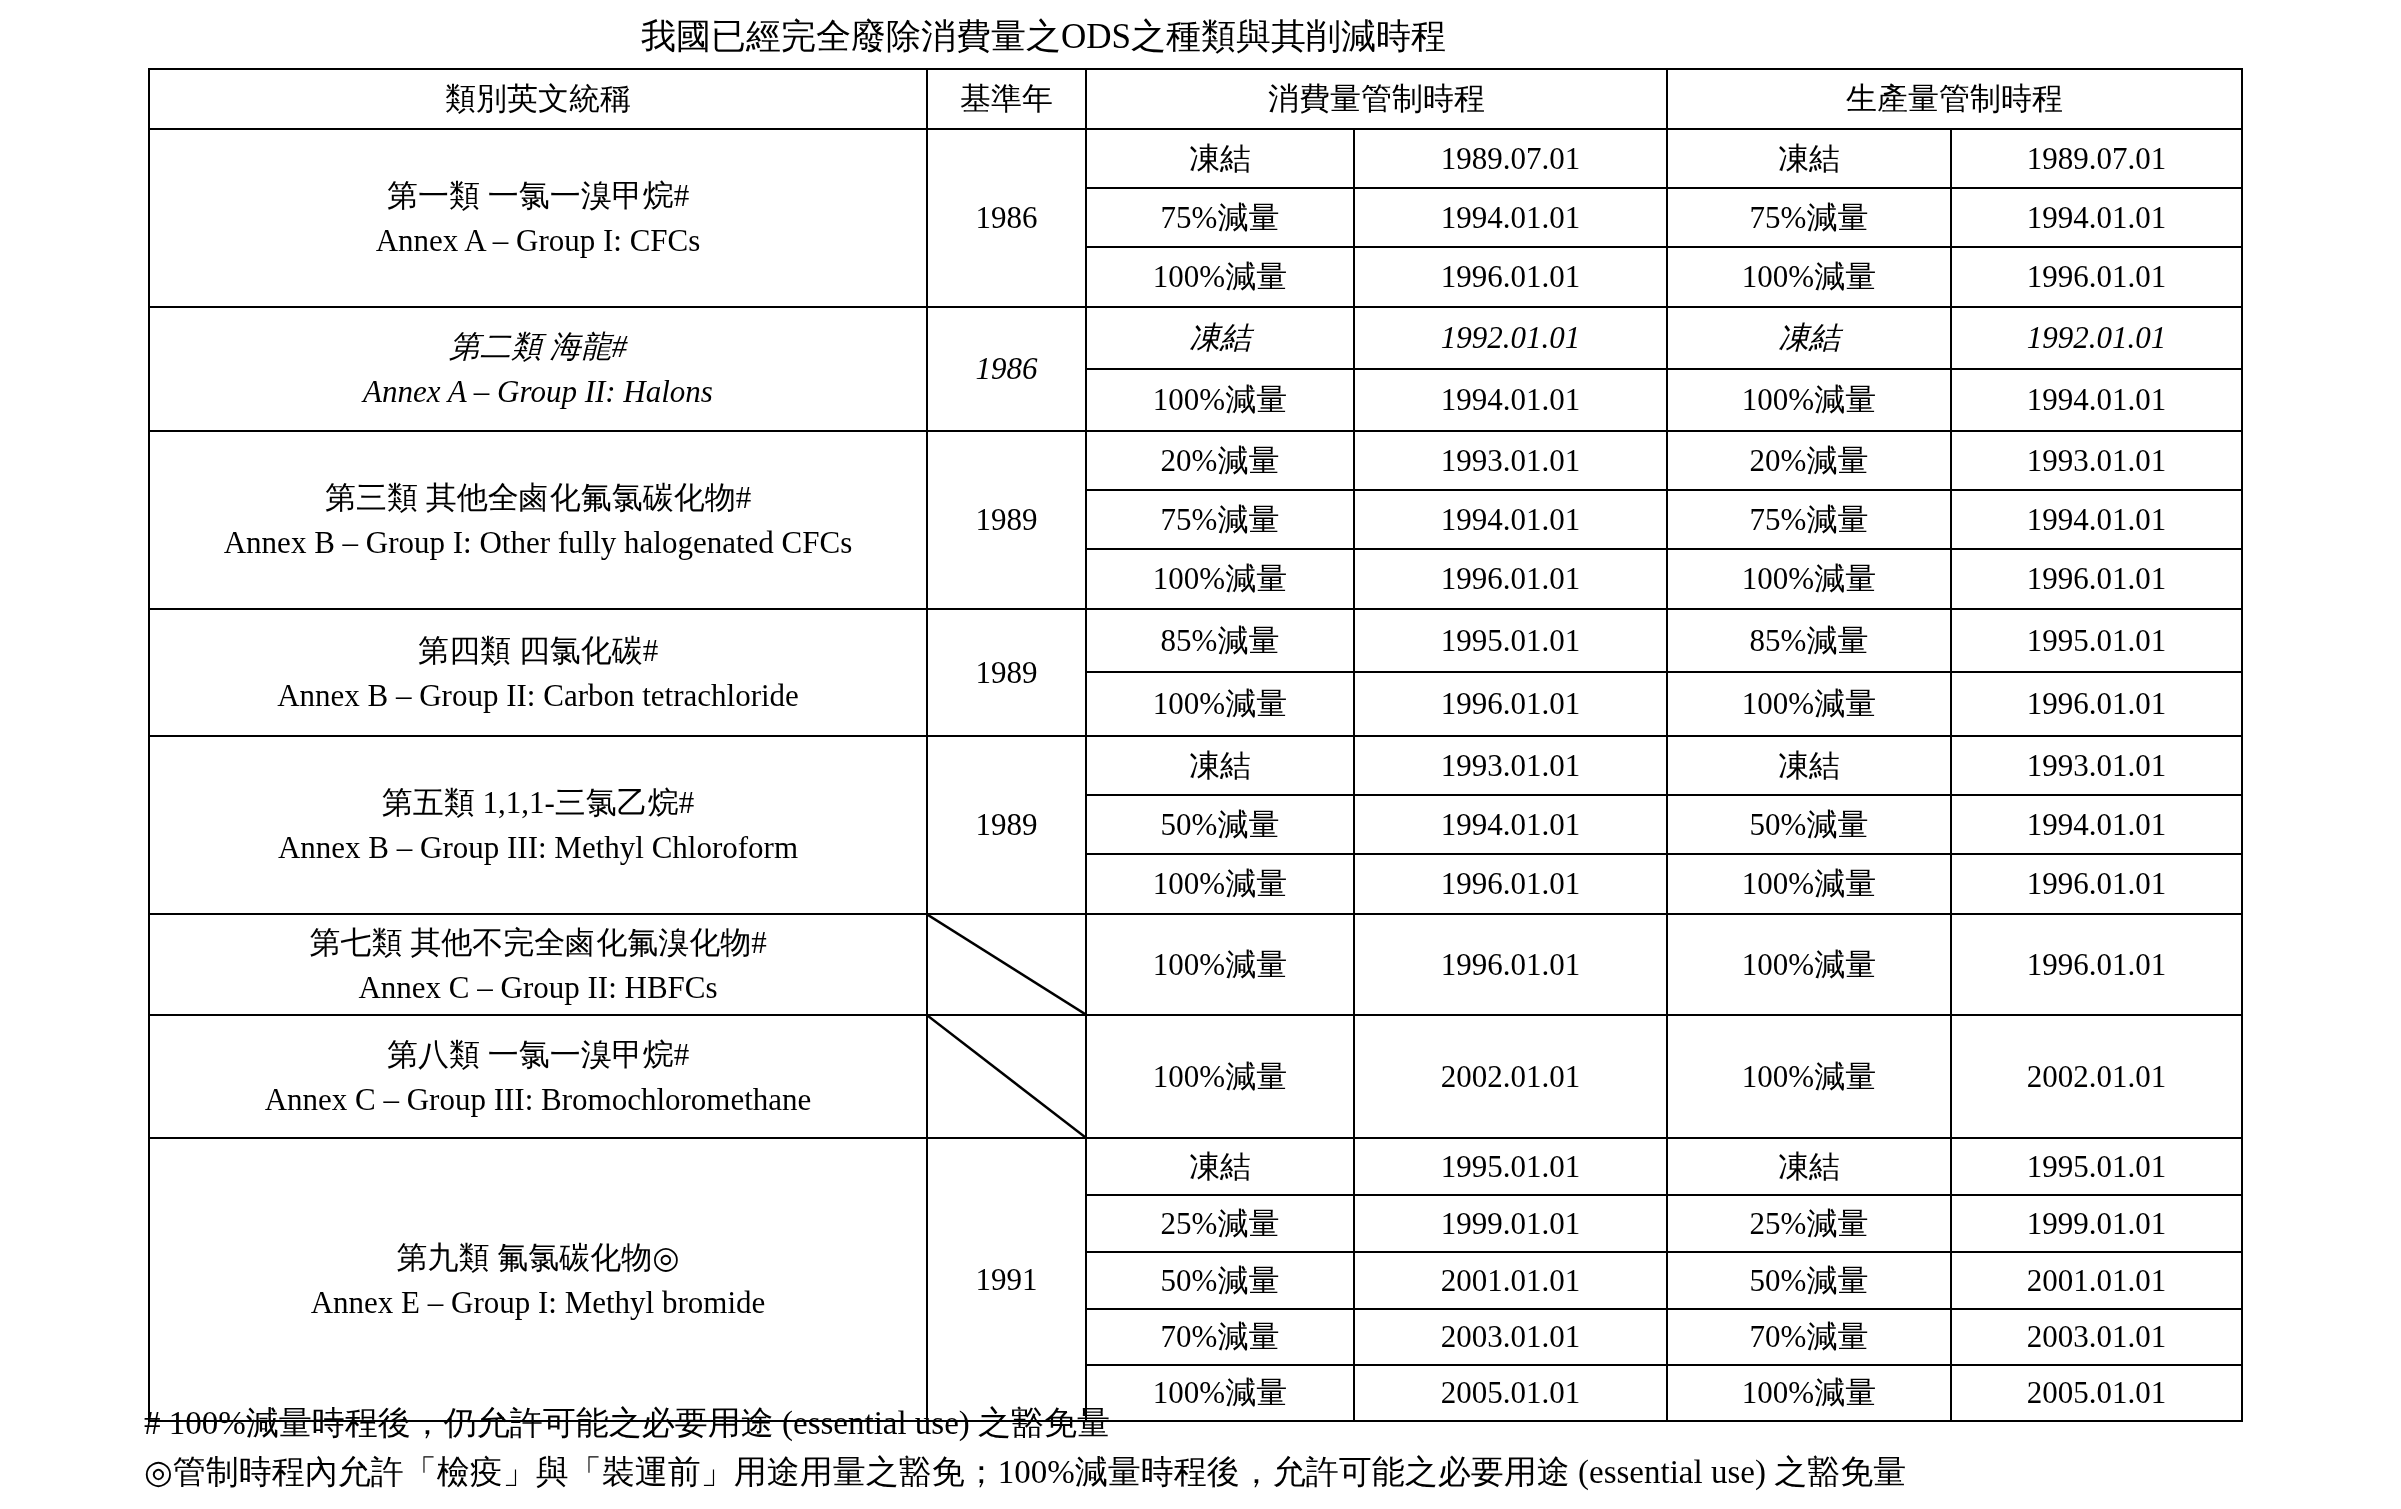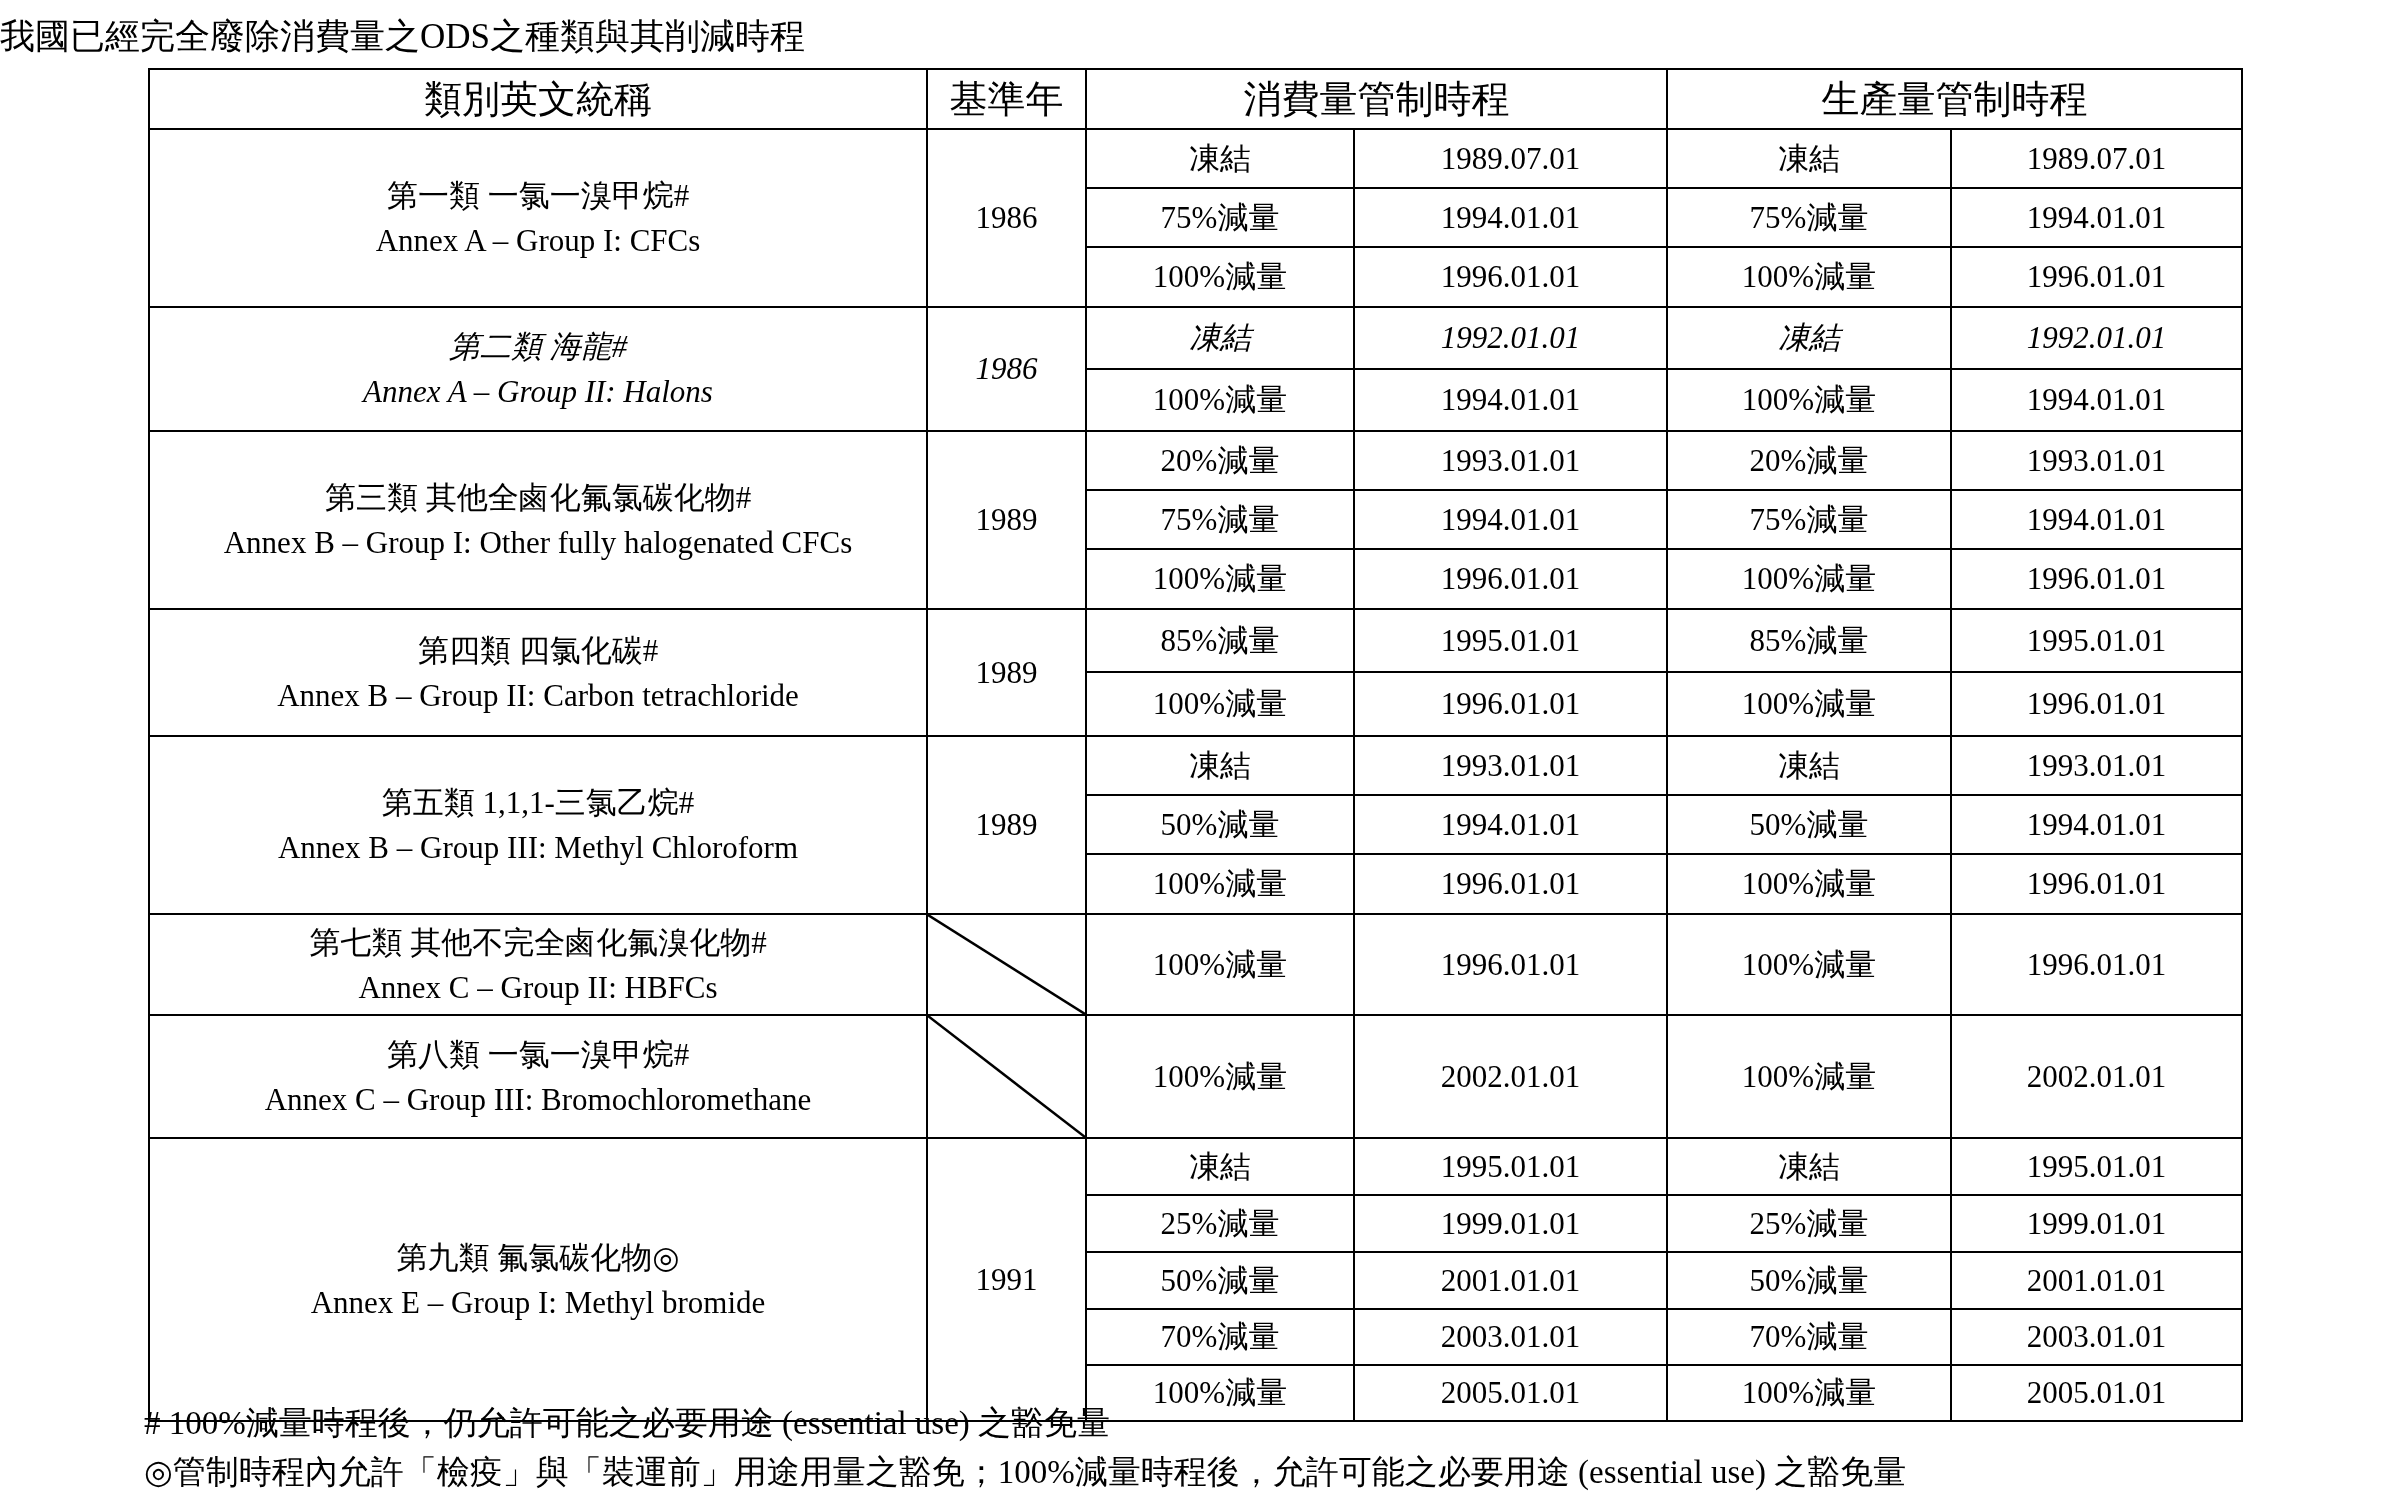--- a/index.html
+++ b/index.html
@@ -1,21 +1,21 @@
 <!DOCTYPE html>
 <html style="font-size:14px"><head>
 <meta charset="utf-8">
 <style>
   html,body{margin:0;padding:0;background:#ffffff;}
   body{width:2401px;height:1509px;position:relative;overflow:hidden;
        font-family:"Liberation Serif","DejaVu Serif",serif;color:#000;}
-  .title{position:absolute;left:0;width:2043px;top:12.2px;font-size:35px;line-height:49px;}
+  .title{position:absolute;left:0;width:2043px;top:12.2px;text-align:center;font-size:35px;line-height:49px;padding-left:22px;}
   table{position:absolute;left:148px;top:68px;width:2092px;border-collapse:collapse;table-layout:fixed;}
   td,th{border:2.6px solid #000;text-align:center;vertical-align:middle;font-weight:normal;font-size:31px;padding:0;}
-  th{height:58px;font-size:38px;}
+  th{height:58px;font-size:31px;}
   .name{line-height:45px;font-size:31px;}
   .slash{background:linear-gradient(to top right, transparent calc(50% - 1.7px), #000 calc(50% - 0.9px), #000 calc(50% + 0.9px), transparent calc(50% + 1.7px));
          background:none;position:relative;}
   .slash svg{position:absolute;left:0;top:0;width:100%;height:100%;}
   .foot{position:absolute;left:144px;font-size:33px;line-height:44px;white-space:nowrap;}
 </style>
 </head>
 <body>
 
 <div class="title">我國已經完全廢除消費量之ODS之種類與其削減時程</div>

